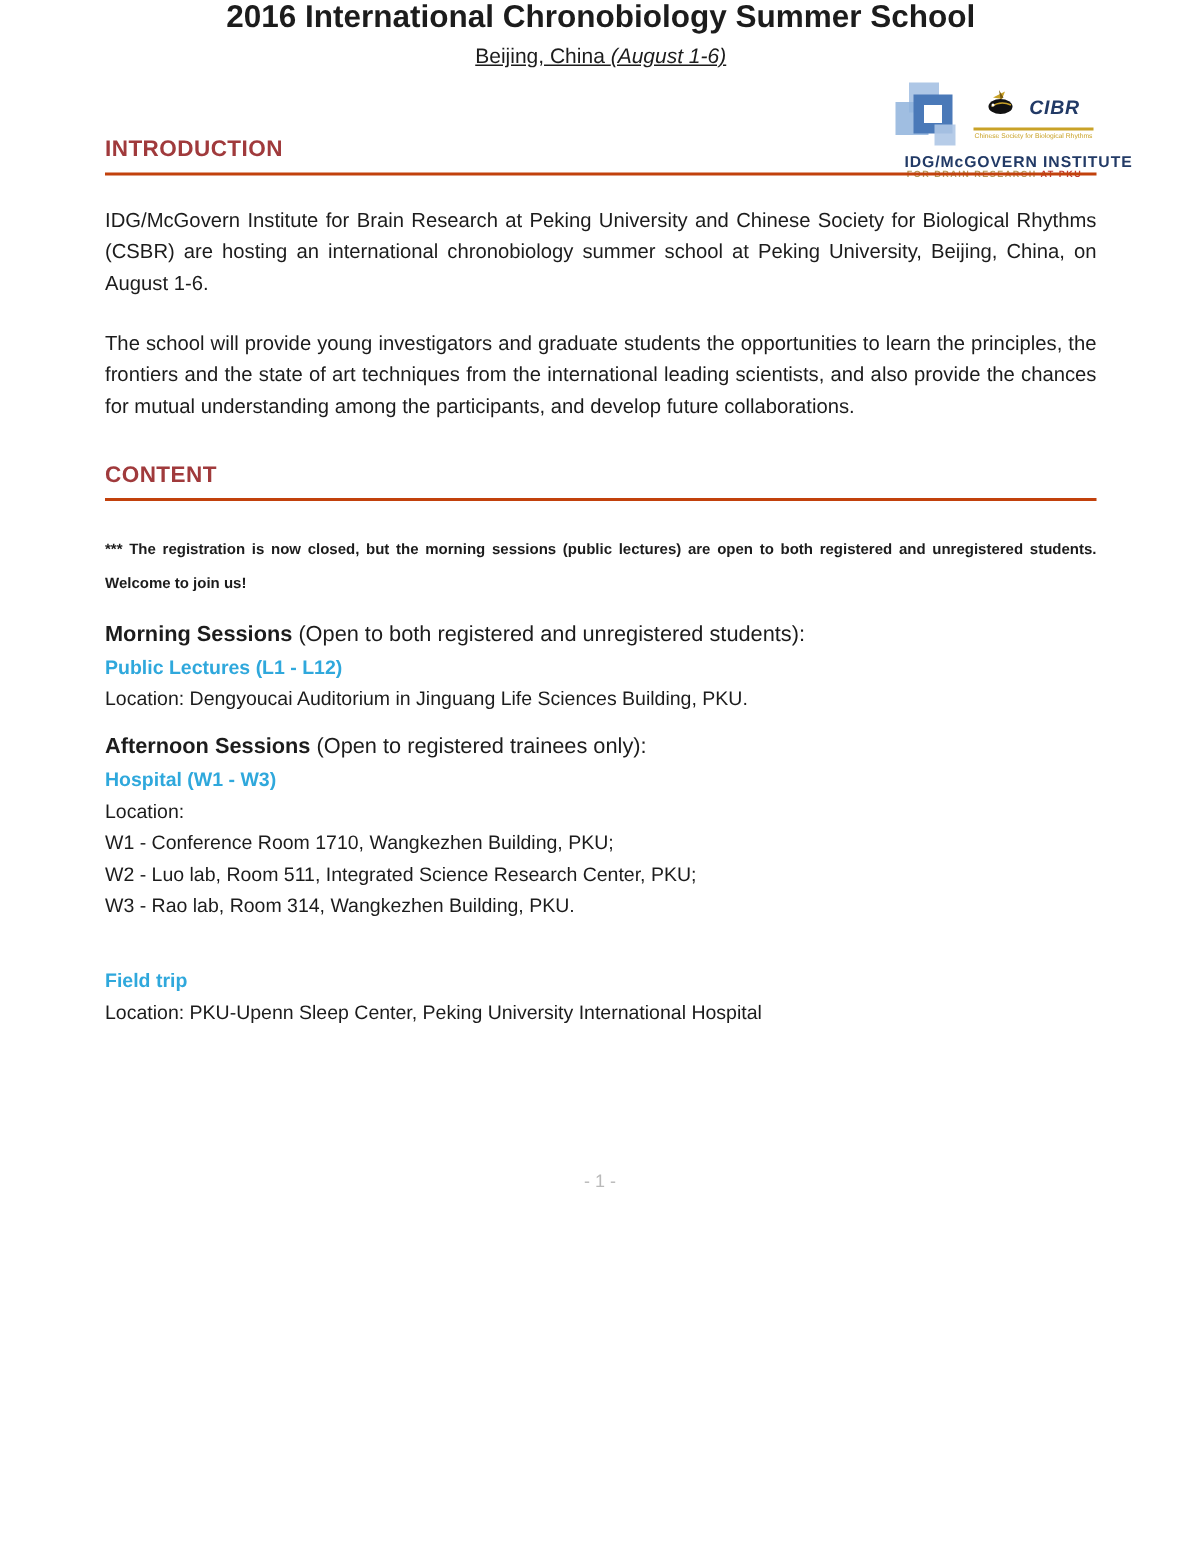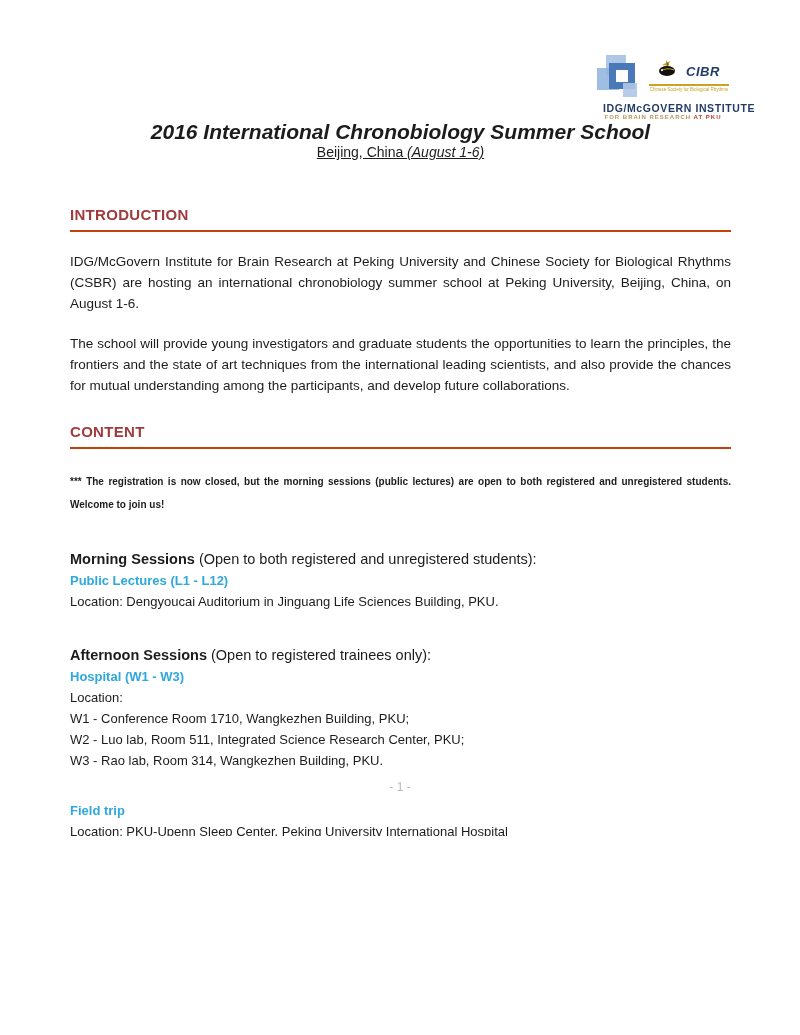--- a/index.html
+++ b/index.html
@@ -54,28 +54,27 @@
   .inst-line1 {
     margin-top: 3px;
     font-size: 10.5px; font-weight: bold; color: var(--logo-navy, #223a66);
     letter-spacing: .6px; white-space: nowrap; padding-left: 8px;
   }
   .inst-line2 { font-size: 6px; letter-spacing: 1px; color: var(--logo-tan, #b5985a); font-weight: bold; white-space: nowrap; }
   .inst-line2 .pku { color: #c03a30; }
 
   
   .doc-title {
-    margin-top: 120px;
     text-align: center;
     font-size: 21px;
     font-weight: bold;
     color: #1c1c1c;
-    font-style: italic;
   }
   .doc-subtitle {
+    margin-top: 5px;
     text-align: center;
     font-size: 14px;
     text-decoration: underline;
   }
   .doc-subtitle .it { font-style: italic; }
 
   
   .section-heading {
     margin-top: 46px;
     font-size: 15px;
@@ -92,21 +91,21 @@
     line-height: 21px;
     text-align: justify;
   }
   .notice {
     margin-top: 21px;
     font-size: 10px;
     line-height: 23px;
     font-weight: bold;
     text-align: justify;
   }
-  .session-block { margin-top: 33px; }
+  .session-block { margin-top: 12px; }
   .session-title { font-size: 14.5px; line-height: 21px; }
   .session-title b { font-size: 14.5px; }
   .blue-sub {
     font-size: 13px;
     font-weight: bold;
     color: var(--accent-blue, #2fa8dc);
     line-height: 20px;
     margin-top: 1px;
   }
   .plain-line { font-size: 13px; line-height: 21px; }

